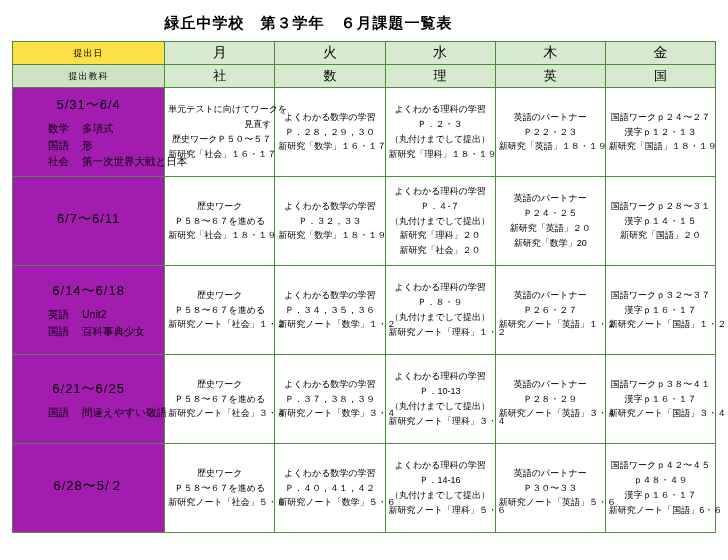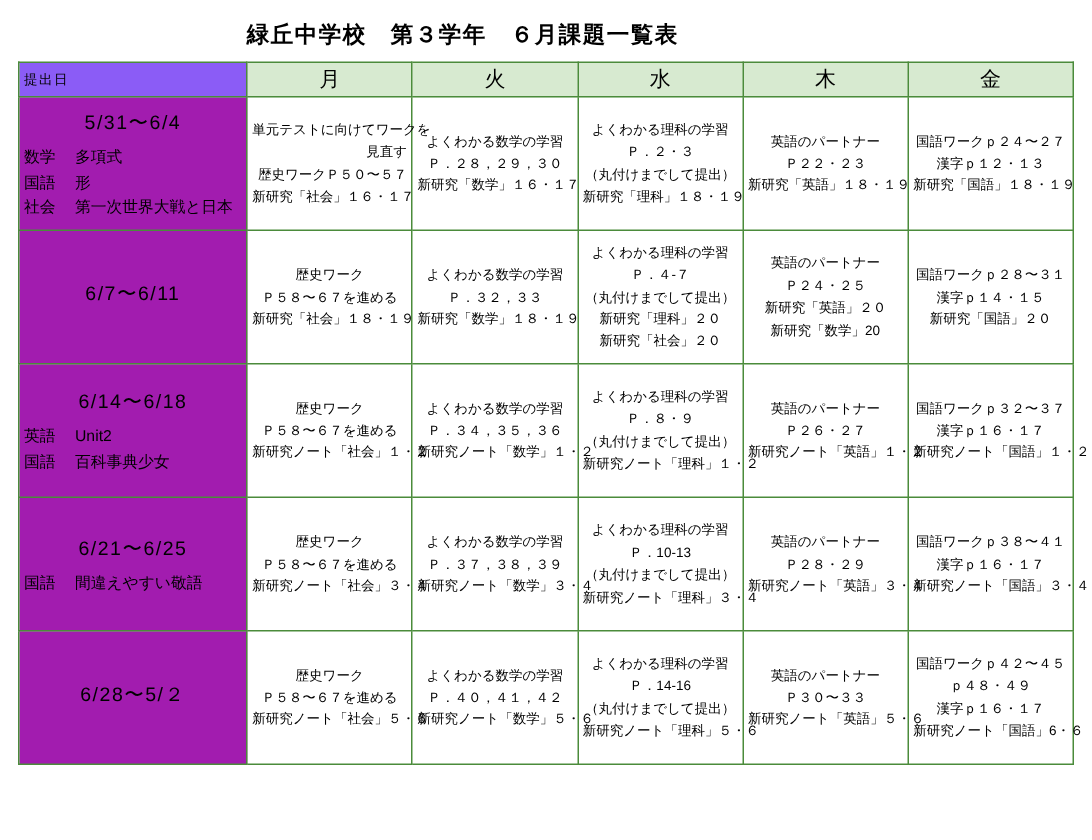--- a/index.html
+++ b/index.html
@@ -33,21 +33,22 @@
     width: 704px;
     table-layout: fixed;
   }
   table.sheet td, table.sheet th {
     border: 1px solid #4b8b3b;
     vertical-align: middle;
     padding: 2px 3px;
     font-weight: normal;
   }
   .hdr-label {
-    background: #8b5cf6;
+    background: #fde047;
+    text-align: center;
     font-size: 9px;
     letter-spacing: 1px;
     height: 18px;
   }
   .hdr-day {
     background: #d7ead0;
     text-align: center;
     font-size: 14px;
     height: 18px;
   }
@@ -71,20 +72,21 @@
   }
   .week-range {
     font-size: 13px;
     letter-spacing: 1px;
     text-align: center;
     padding: 2px 0 6px 0;
   }
   .week-topics {
     font-size: 10.5px;
     line-height: 1.6;
+    margin-left: 32px;
   }
   .topic-row {
     display: block;
     white-space: nowrap;
   }
   .topic-subject {
     display: inline-block;
     min-width: 34px;
   }
   .cell {
@@ -123,20 +125,28 @@
     </colgroup>
     <tbody>
       <tr>
         <td class="hdr-label">提出日</td>
         <td class="hdr-day">月</td>
         <td class="hdr-day">火</td>
         <td class="hdr-day">水</td>
         <td class="hdr-day">木</td>
         <td class="hdr-day">金</td>
       </tr>
+      <tr>
+        <td class="hdr-sub-label">提出教科</td>
+        <td class="hdr-sub">社</td>
+        <td class="hdr-sub">数</td>
+        <td class="hdr-sub">理</td>
+        <td class="hdr-sub">英</td>
+        <td class="hdr-sub">国</td>
+      </tr>
       </tbody>
       <tbody id="week-rows">
         <tr>
           <td class="week-cell">
             <div class="week-range">5/31〜6/4</div>
             <div class="week-topics">
               <span class="topic-row"><span class="topic-subject">数学</span><span>多項式</span></span>
               <span class="topic-row"><span class="topic-subject">国語</span><span>形</span></span>
               <span class="topic-row"><span class="topic-subject">社会</span><span>第一次世界大戦と日本</span></span>
             </div>

